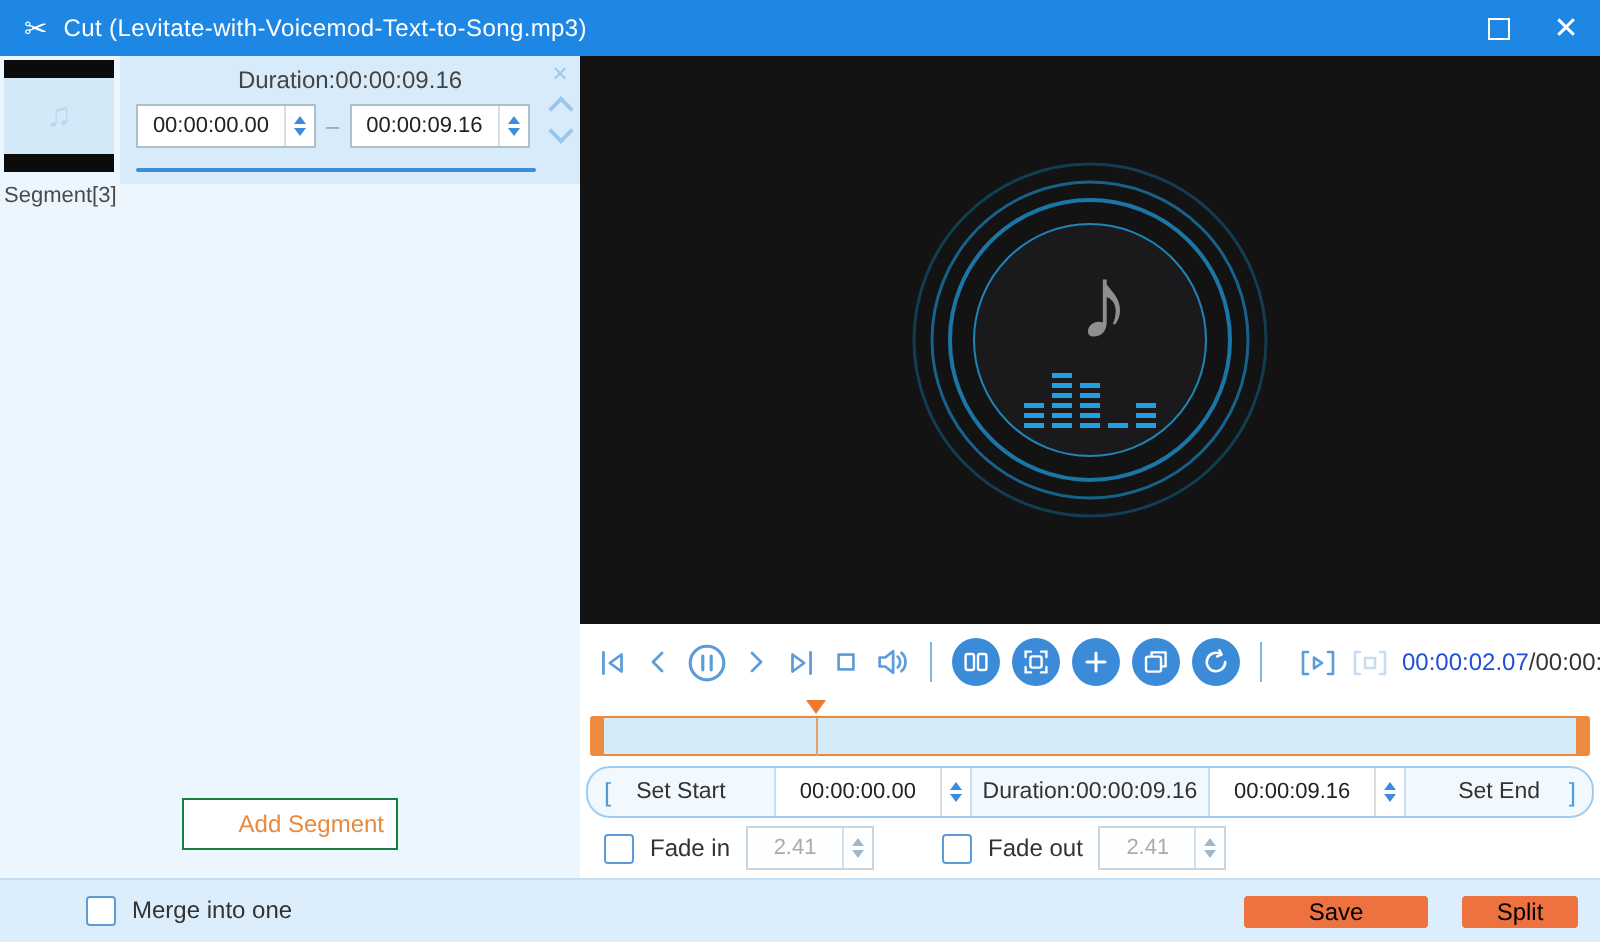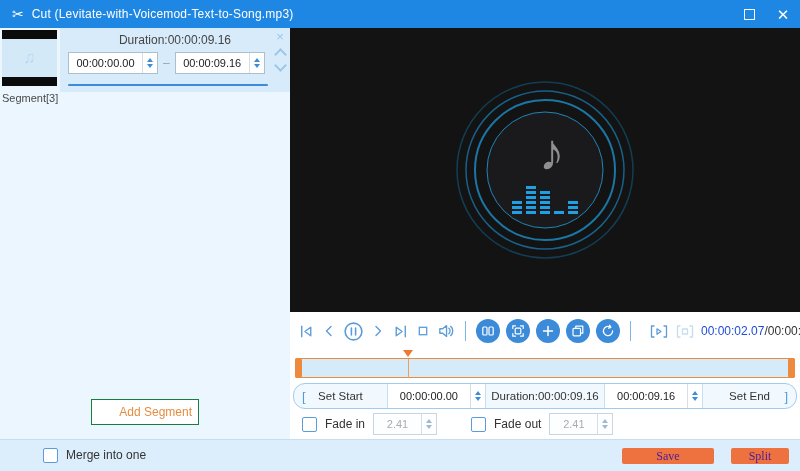--- a/index.html
+++ b/index.html
@@ -93,22 +93,22 @@
   .cb{width:13px;height:13px;border:1px solid #5C9CD9;border-radius:2px;background:#fff;display:inline-block;cursor:pointer;flex:0 0 13px;}
   .fade-label{font-size:12px;color:#333;}
   .fade-input{width:62px;height:20px;border:1px solid #C9D6E2;background:#FDFEFF;display:flex;align-items:center;margin-right:26px;}
   .fade-input .fval{flex:1;text-align:center;font-size:11px;color:#ABABAB;}
 
   
   .footer{height:31px;flex:0 0 31px;background:#DCEEFB;border-top:1px solid #C7DEF0;display:flex;align-items:center;}
   .merge{display:flex;align-items:flex-start;gap:8px;padding-left:43px;}
   .merge-label{font-size:12px;color:#333;}
   .footer-btns{margin-left:auto;display:flex;gap:17px;padding-right:11px;}
-  .abtn{height:16px;border:none;border-radius:2px;background:#EE7140;color:#4c1d95;font-size:12px;
-        font-family:Liberation Serif, serif;cursor:pointer;}
+  .abtn{height:16px;border:none;border-radius:2px;background:#EE7140;color:#000000;font-size:12px;
+        font-family:Liberation Sans, sans-serif;cursor:pointer;}
   .abtn.save{width:92px;} .abtn.cancel{width:58px;}
 
   svg{display:block;}
 </style>
 </head>
 <body>
 
 <div class="app">
 
   <div class="titlebar">

